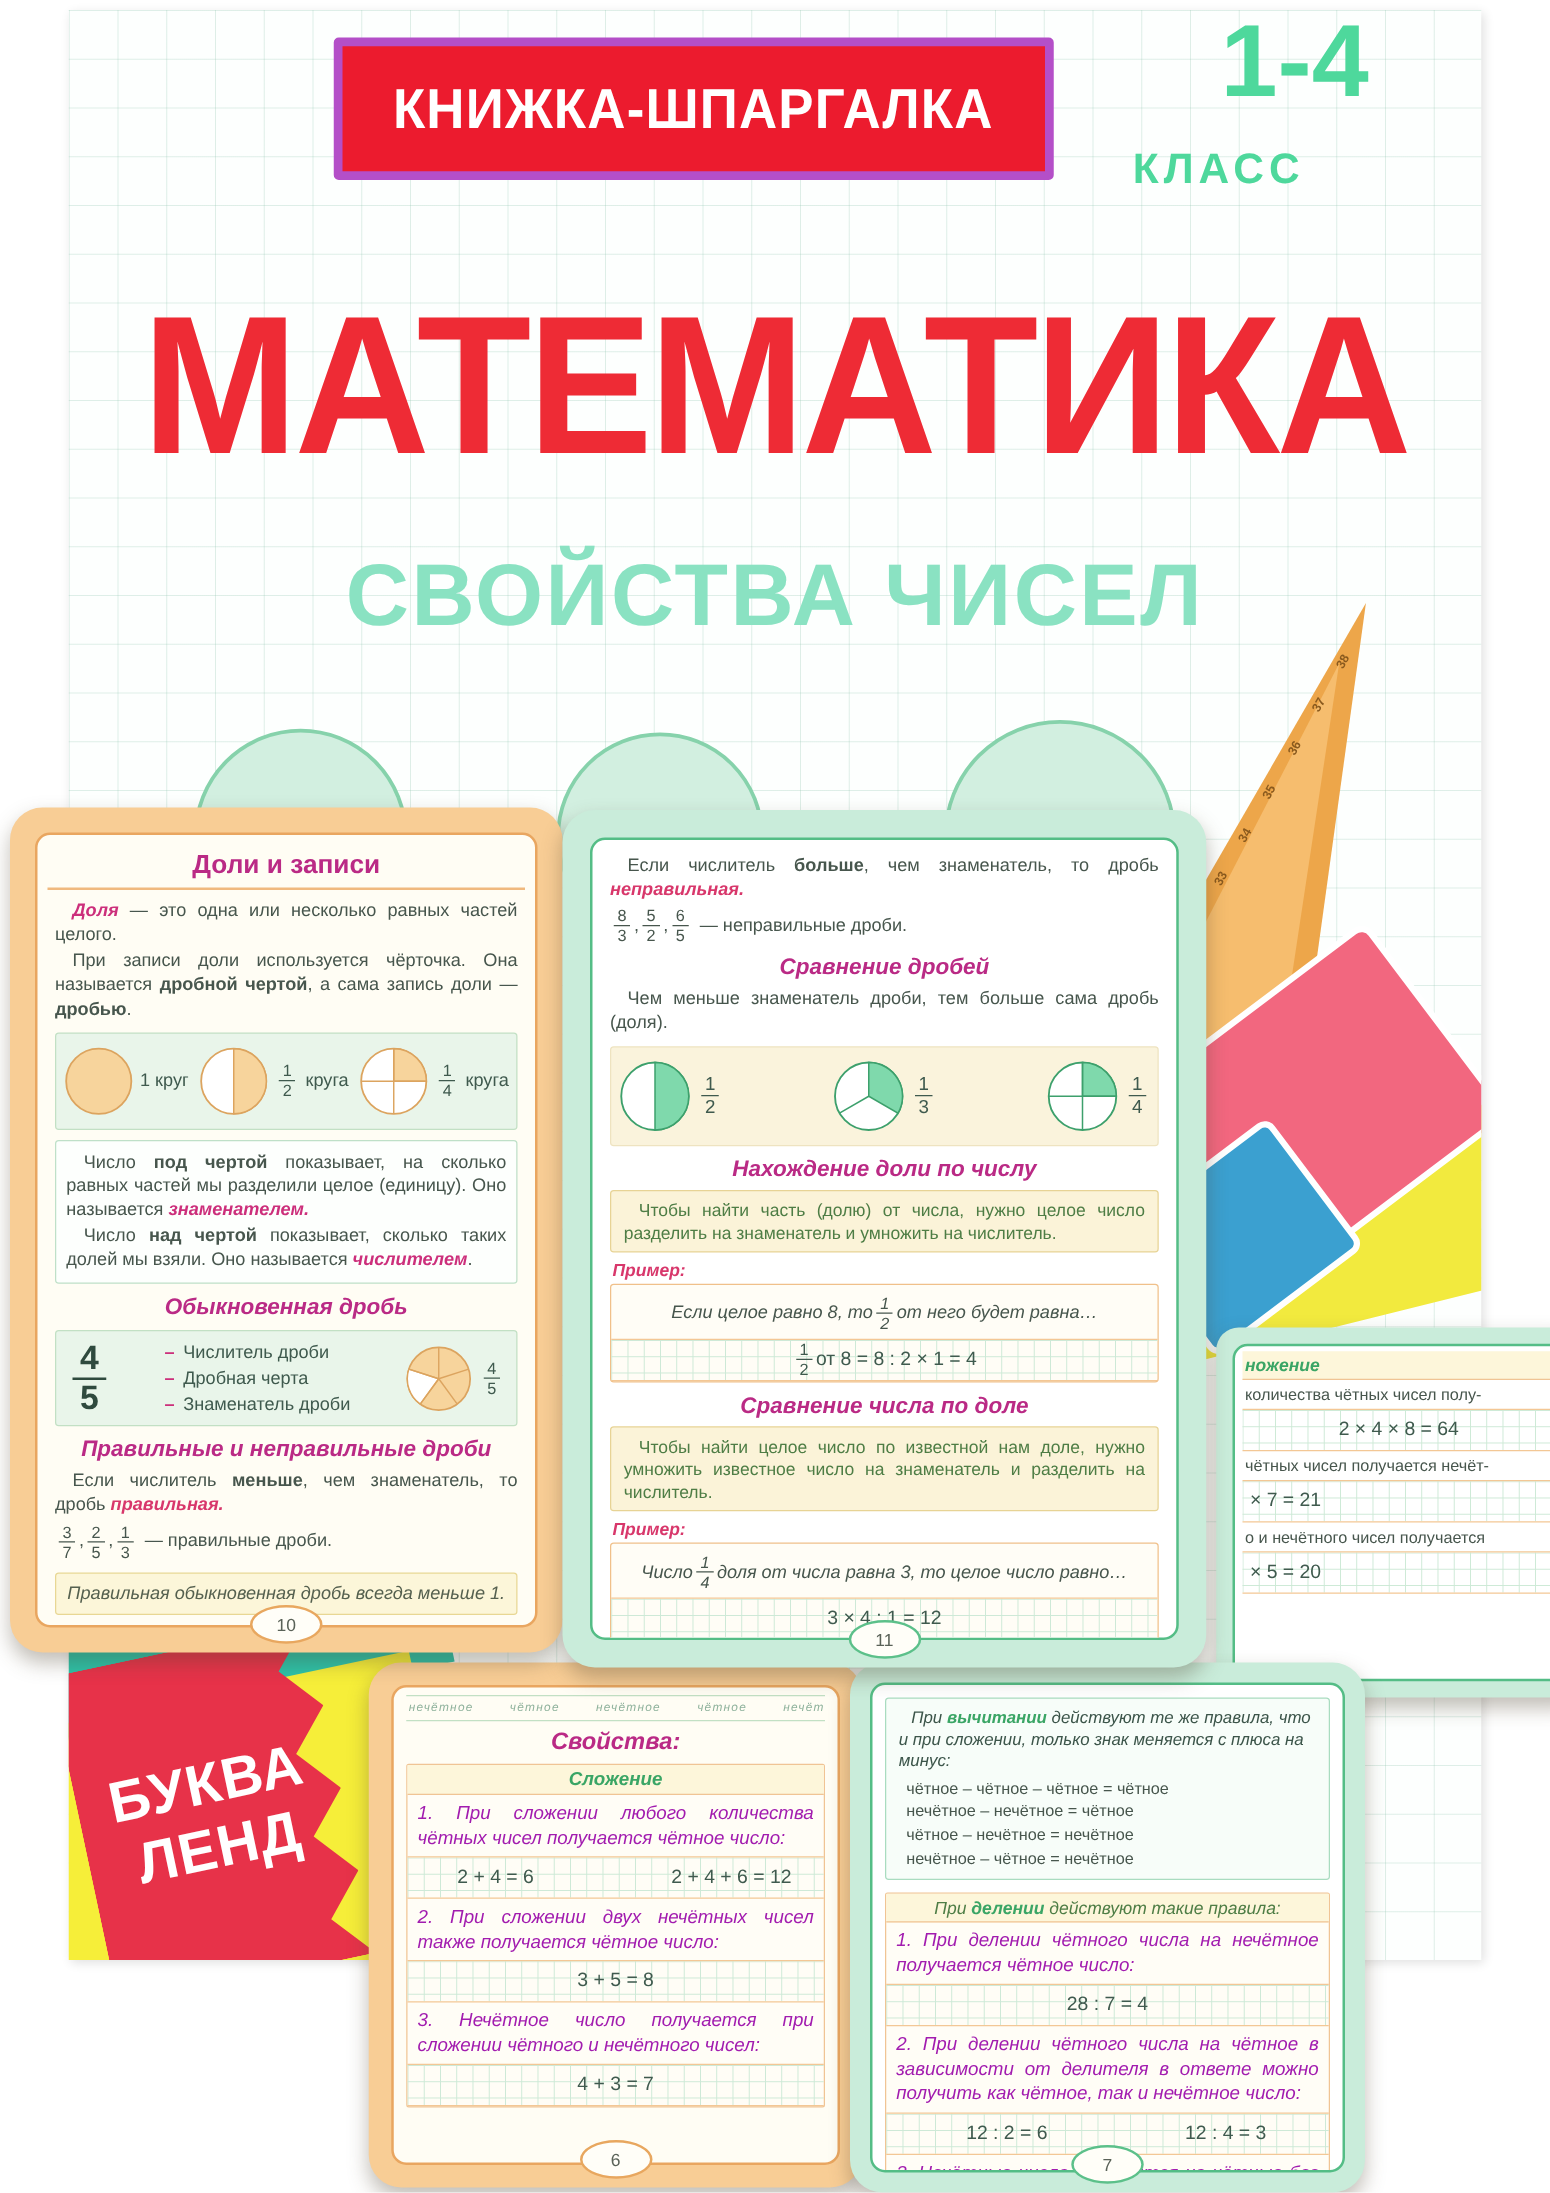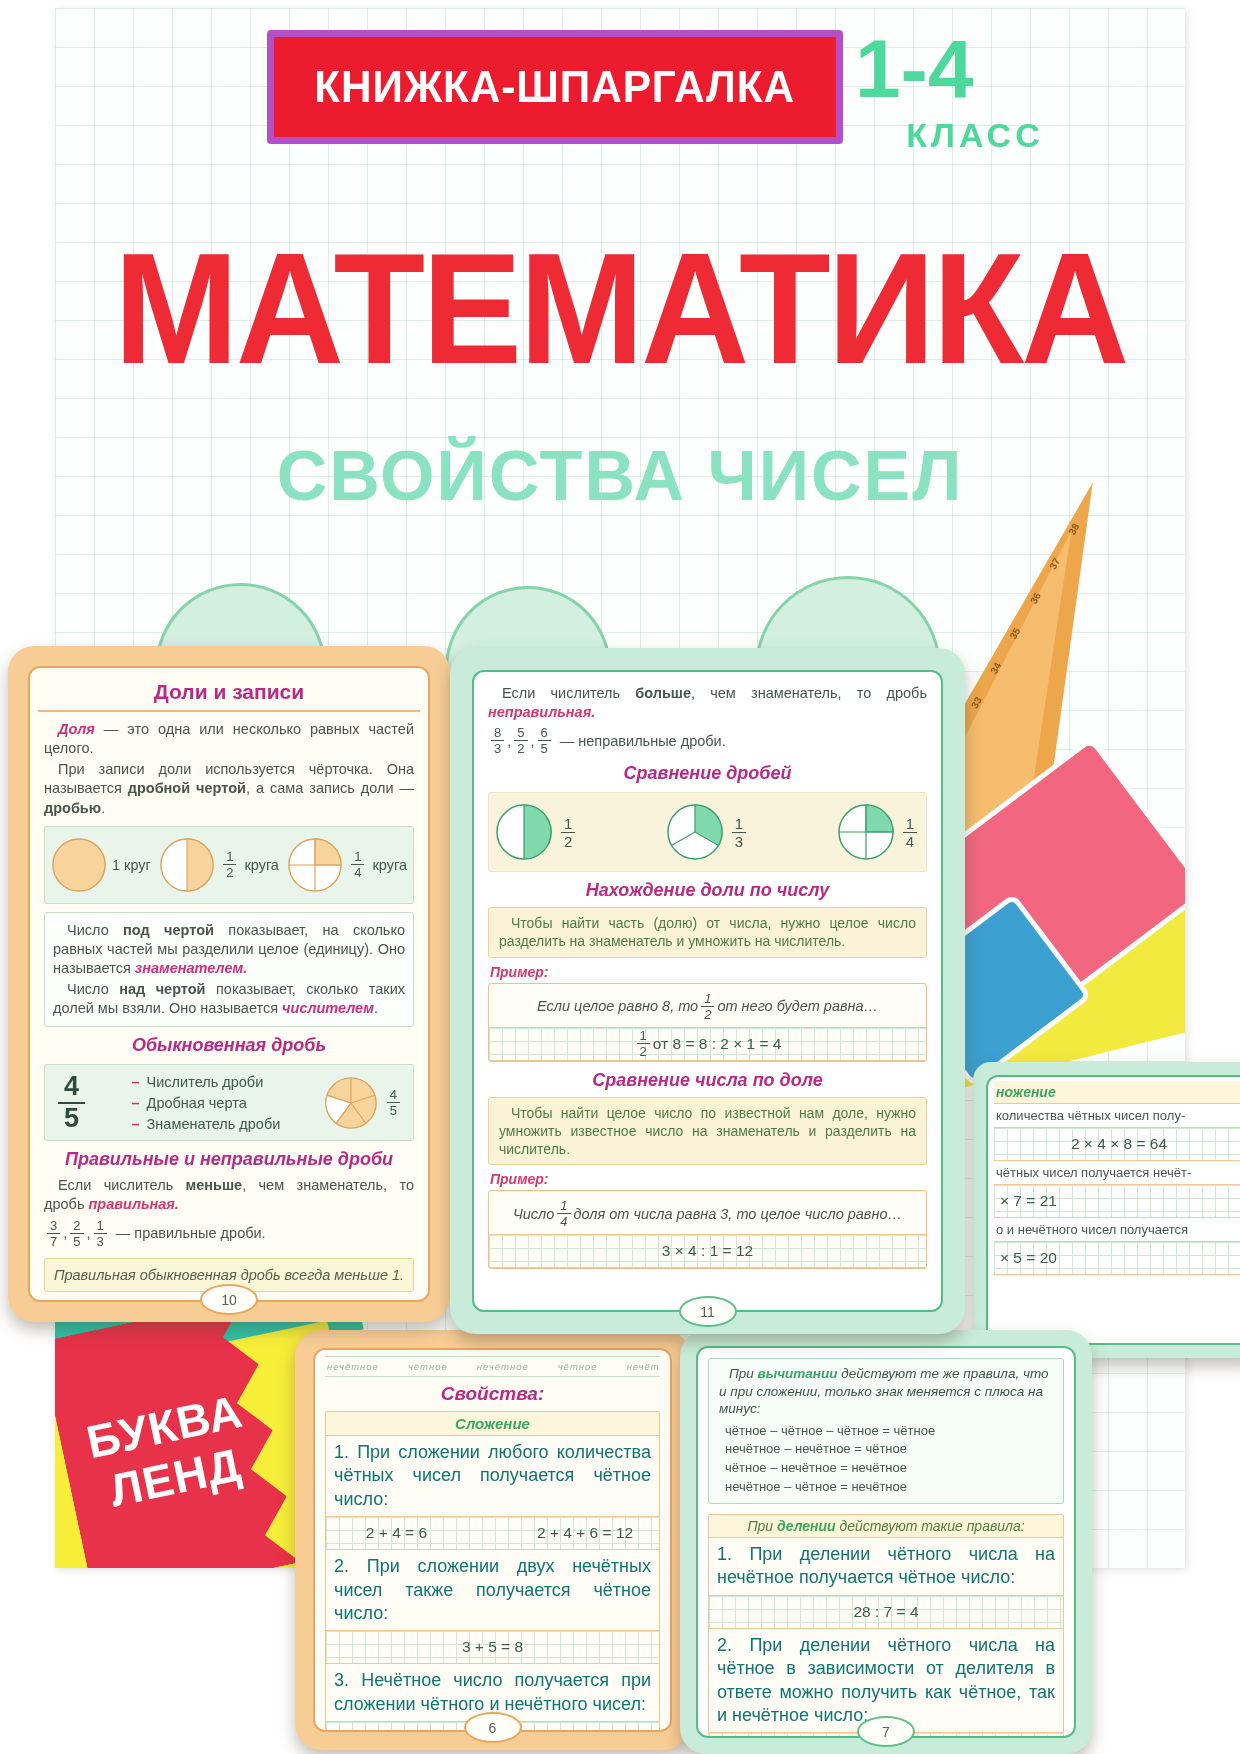--- a/index.html
+++ b/index.html
@@ -9,21 +9,21 @@
   
   #cover{position:absolute;left:55px;top:8px;width:1130px;height:1560px;z-index:1;overflow:hidden;
     background-color:#fdfffe;
     background-image:linear-gradient(rgba(150,200,180,.30) 1px,transparent 1px),
                      linear-gradient(90deg,rgba(150,200,180,.30) 1px,transparent 1px);
     background-size:39px 39px;
     box-shadow:2px 2px 8px rgba(0,0,0,.12);}
   #banner{position:absolute;left:212px;top:22px;width:562px;height:100px;background:#ec1b2e;
     border:7px solid #b44fc8;border-radius:4px;display:flex;align-items:center;justify-content:center;}
   #banner span{color:#fff;font-weight:bold;font-size:45px;letter-spacing:1px;transform:scaleX(.94);white-space:nowrap;}
-  #grade-range{position:absolute;left:800px;top:20px;width:240px;text-align:left;
+  #grade-range{position:absolute;left:800px;top:1px;width:240px;text-align:right;
     color:#4ed89c;font-weight:bold;font-size:82px;line-height:1.0;}
   #grade-word{position:absolute;left:800px;top:108px;width:240px;text-align:center;
     color:#4ed89c;font-weight:bold;font-size:34px;letter-spacing:4px;}
   #cover-title{position:absolute;left:0;top:222px;width:100%;text-align:center;
     color:#ee2b35;font-weight:bold;font-size:150px;letter-spacing:-3px;line-height:1.05;
     transform:scaleY(1.05);white-space:nowrap;}
   #cover-subtitle{position:absolute;left:0;top:428px;width:100%;text-align:center;
     color:#8ae2c2;font-weight:bold;font-size:70px;letter-spacing:2px;white-space:nowrap;}
   .deco-circle{position:absolute;border-radius:50%;background:#d2efe0;border:3px solid #86d2ab;}
   
@@ -106,21 +106,21 @@
   .oval-o{border:2px solid #e8a75f;}
   .oval-g{border:2px solid #5cc08a;}
 
   .ticker{display:flex;gap:29px;overflow:hidden;border-top:1.5px solid #c2e0c4;border-bottom:1.5px solid #c2e0c4;
     padding:4px 2px;margin:0 0 6px 0;white-space:nowrap;}
   .ticker span{font-size:9.5px;font-style:italic;color:#8fb29c;letter-spacing:1px;}
 
   .secbox{border:1.5px solid #f0c494;border-radius:2px;margin:6px 0;background:#fffdf6;}
   .sechead{background:#fdf6da;border-bottom:1.5px solid #f0c494;text-align:center;padding:3px 0;
     font-size:15px;}
-  .item{font-size:18px;line-height:1.3;padding:5px 8px;text-align:justify;color:#0f766e;}
+  .item{font-size:15px;line-height:1.3;padding:5px 8px;text-align:justify;color:#a21caf;font-style:italic;}
   .rulebox{border:1.5px solid #a9dcc0;background:#f7fdf9;border-radius:3px;padding:6px 10px;margin:2px 0 10px 0;}
   .ruleshead{font-style:italic;font-size:13.5px;line-height:1.3;color:#3c554a;text-indent:10px;margin-bottom:4px;}
   .rule{font-size:13px;line-height:1.45;color:#47564d;padding-left:6px;}
 
   .fragline{font-size:13px;white-space:nowrap;overflow:hidden;padding:4px 0 4px 2px;color:#47564d;}
   .fraghead{background:#fdf6da;border-bottom:1.5px solid #f0c494;padding:3px 0 3px 2px;font-size:14px;}
 </style>
 </head>
 <body>
 
@@ -318,20 +318,21 @@
         </span>
         <span>,</span>
       <span class="frac">
           <span class="fn">6</span>
           <span class="fd">5</span>
         </span>
       <span style="margin-left:6px;">— неправильные дроби.</span>
     </div>
 
     <div class="h-it">Сравнение дробей</div>
+    <p class="txt">Чем меньше знаменатель дроби, тем больше сама дробь (доля).</p>
 
     <div class="creambox circrow">
       <div class="circitem">
         <svg width="58" height="58" viewBox="0 0 58 58">
           <circle cx="29" cy="29" r="27" fill="#ffffff" stroke="#3da06c" stroke-width="1.5"></circle>
           <path d="M29,2 A27,27 0 0 1 29,56 Z" fill="#7fd9ac" stroke="#3da06c" stroke-width="1.2"></path>
         </svg>
         <span class="frac" style="font-size:15px;">
             <span class="fn">1</span>
             <span class="fd">2</span>

